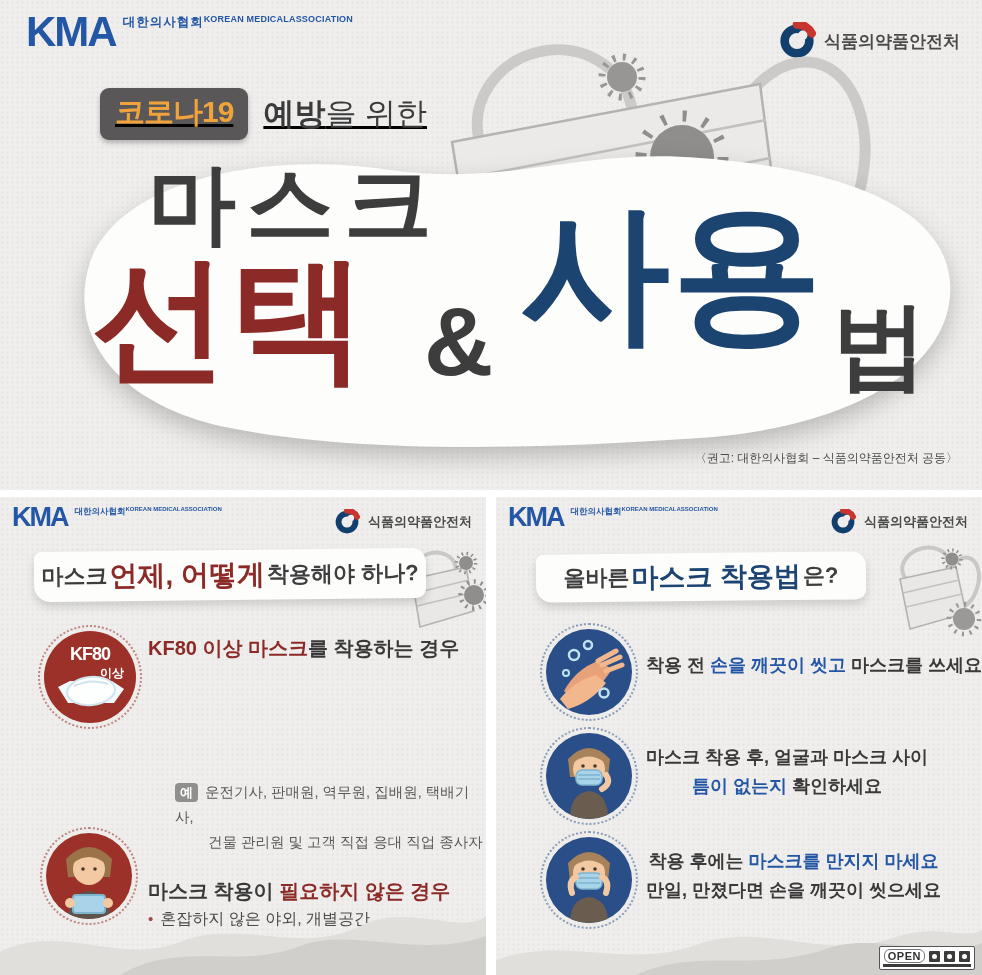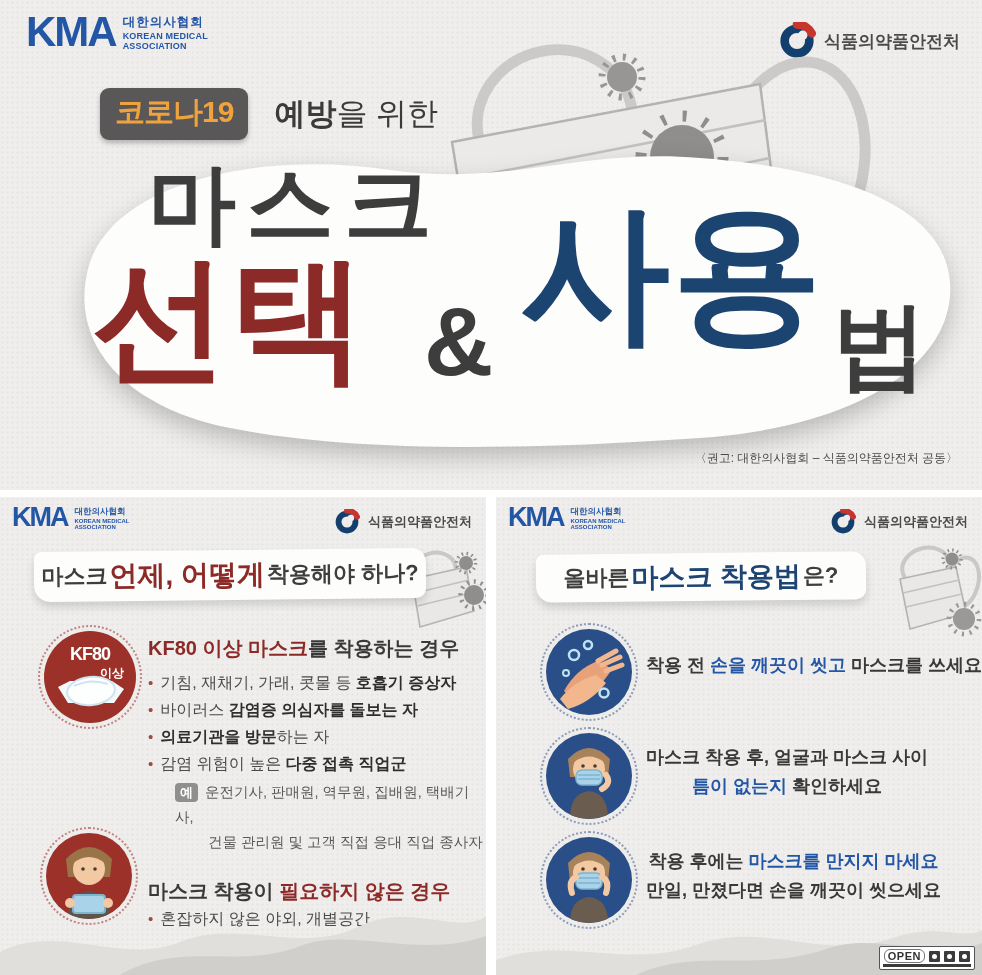--- a/index.html
+++ b/index.html
@@ -8,34 +8,34 @@
   .panel{position:absolute;background-color:#efeeec;
          background-image:radial-gradient(rgba(0,0,0,.03) 1px,transparent 1.4px);
          background-size:5px 5px;overflow:hidden;}
   #top-poster{left:0;top:0;width:982px;height:490px;}
   #left-panel{left:0;top:497px;width:486px;height:478px;}
   #right-panel{left:496px;top:497px;width:486px;height:478px;}
 
   
   .kma{position:absolute;display:flex;align-items:flex-start;gap:7px;}
   .kma .acr{font-weight:800;color:#2456a6;letter-spacing:-2px;line-height:.85;}
-  .kma .sub{display:flex;flex-direction:column;color:#2456a6;}
+  .kma .sub{display:flex;flex-direction:row;color:#2456a6;}
   .kma .sub .kr{font-weight:700;}
   .kma.big .acr{font-size:42px;}
   .kma.big .sub .kr{font-size:12.5px;letter-spacing:1px;}
   .kma.big .sub .en{font-size:9px;font-weight:700;letter-spacing:.2px;}
   .kma.small .acr{font-size:27px;}
   .kma.small .sub .kr{font-size:8.5px;}
   .kma.small .sub .en{font-size:6px;font-weight:700;}
   .mfds{position:absolute;display:flex;align-items:center;gap:8px;color:#4a4a4a;}
   .mfds.big{font-size:17px;font-weight:600;}
   .mfds.small{font-size:13px;font-weight:600;}
 
   
-  .lead-row{position:absolute;left:100px;top:88px;display:flex;align-items:center;gap:26px;}
+  .lead-row{position:absolute;left:100px;top:88px;display:flex;align-items:center;gap:15px;text-decoration:underline;}
   .corona-badge{background:#595757;color:#f0a33c;font-size:30px;font-weight:800;
                 padding:4px 15px 7px;border-radius:9px;letter-spacing:-1px;
                 box-shadow:0 3px 5px rgba(0,0,0,.25);}
   .lead-text{font-size:31px;color:#3c3b3b;}
   .lead-text b{font-weight:800;}
   .title-blob{position:absolute;left:60px;top:140px;width:905px;height:335px;}
   .t-word{position:absolute;line-height:1;font-weight:800;white-space:nowrap;}
   #tw1{left:148px;top:160px;font-size:88px;color:#3e3d3d;letter-spacing:10px;}
   #tw2{left:92px;top:250px;font-size:136px;color:#8c2a27;letter-spacing:2px;}
   #tw3{left:424px;top:294px;font-size:96px;color:#3e3d3d;font-weight:700;}
@@ -206,26 +206,20 @@
         <ellipse cx="47" cy="60" rx="24" ry="14" fill="#fdfefe" stroke="#cfe4ee" stroke-width="2" transform="rotate(-6 47 60)"></ellipse>
         <path d="M30 55 Q47 47 64 53" stroke="#cfe4ee" stroke-width="2" fill="none"></path>
       </svg>
     </div>
   </div>
 
   <div class="sec-title" style="left:148px;top:138px;">
     <span class="red">KF80 이상 마스크</span><span class="dark">를 착용하는 경우</span>
   </div>
 
-  <ul class="bullets" style="left:148px;top:172px;">
-    <li><span>기침, 재채기, 가래, 콧물 등 </span><b>호흡기 증상자</b></li>
-    <li><span>바이러스 </span><b>감염증 의심자를 돌보는 자</b></li>
-    <li><b>의료기관을 방문</b><span>하는 자</span></li>
-    <li><span>감염 위험이 높은 </span><b>다중 접촉 직업군</b></li>
-  </ul>
 
   <div class="example" style="left:160px;top:283px;">
     <span class="ex-label">예</span><span>운전기사, 판매원, 역무원, 집배원, 택배기사,</span>
     <div class="ex-line2">건물 관리원 및 고객 직접 응대 직업 종사자</div>
   </div>
 
   <div class="circ red-ring" style="left:40px;top:330px;width:86px;height:86px;">
     <div class="disc red">
       <svg width="86" height="86" viewBox="0 0 86 86">
         <path d="M20 26 Q43 2 66 26 L64 44 L22 44 Z" fill="#9a7348"></path>

